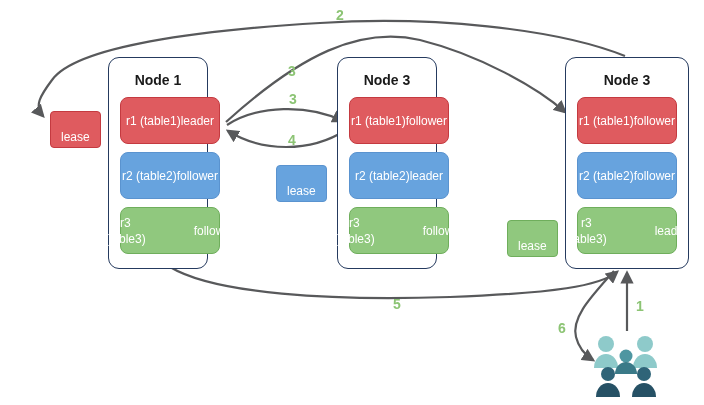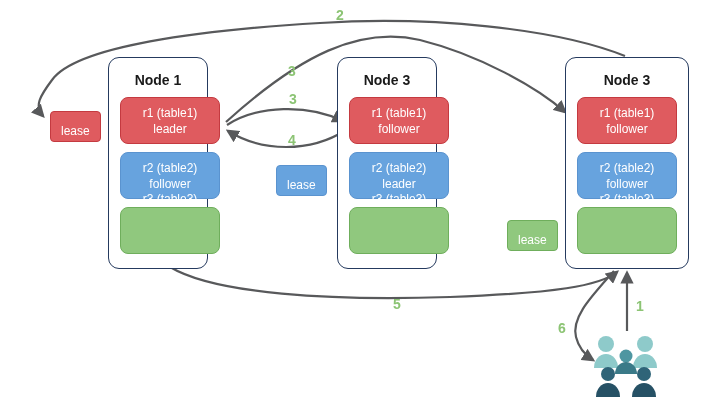--- a/index.html
+++ b/index.html
@@ -9,28 +9,28 @@
 
   svg.arrows { position:absolute; left:0; top:0; width:704px; height:405px; }
   .flow { fill:none; stroke:var(--arrow,#58595b); stroke-width:2.2px; }
   .ah-head { fill:var(--arrow,#58595b); }
 
   .node { position:absolute; width:100px; height:212px; background:#fff;
           border:1.5px solid var(--node-border,#253a5e); border-radius:11px; }
   .node-title { position:absolute; top:14px; left:0; width:100%; text-align:center;
                 font-size:14px; font-weight:700; color:var(--title-text,#1a1a1a); }
   .replica { position:absolute; left:11px; width:100px; height:47px; border-radius:8px;
-             display:flex; flex-direction:column; align-items:center; justify-content:center;
+             display:flex; flex-direction:row; align-items:center; justify-content:center;
              color:var(--box-text,#fff); font-size:12px; line-height:16px; text-align:center; }
   .replica.pos1 { top:39px; } .replica.pos2 { top:94px; } .replica.pos3 { top:149px;gap:48px; }
   .red   { background:var(--red-fill,#df5b5f);   border:1.5px solid var(--red-border,#c43a40); }
   .blue  { background:var(--blue-fill,#67a3de);  border:1.5px solid var(--blue-border,#5a93cf); }
   .green { background:var(--green-fill,#90c87e); border:1.5px solid var(--green-border,#6fae5c); }
 
-  .lease { position:absolute; padding:12px 10px 3px 10px; border-radius:4px; font-size:12px;
+  .lease { position:absolute; padding:18px 10px 3px 10px; border-radius:4px; font-size:12px;
            color:var(--box-text,#fff); }
   .lease.red   { border-width:1.5px; }
   .lease.blue  { border-width:1.5px; }
   .lease.green { border-width:1.5px; }
 
   .step { position:absolute; transform:translate(-50%,-50%); font-size:14px; font-weight:700;
           color:var(--step-label,#8cc474); }
 
   svg.users { position:absolute; left:577px; top:330px; }
   .u-light     { fill:var(--users-light,#8ecaca); }

